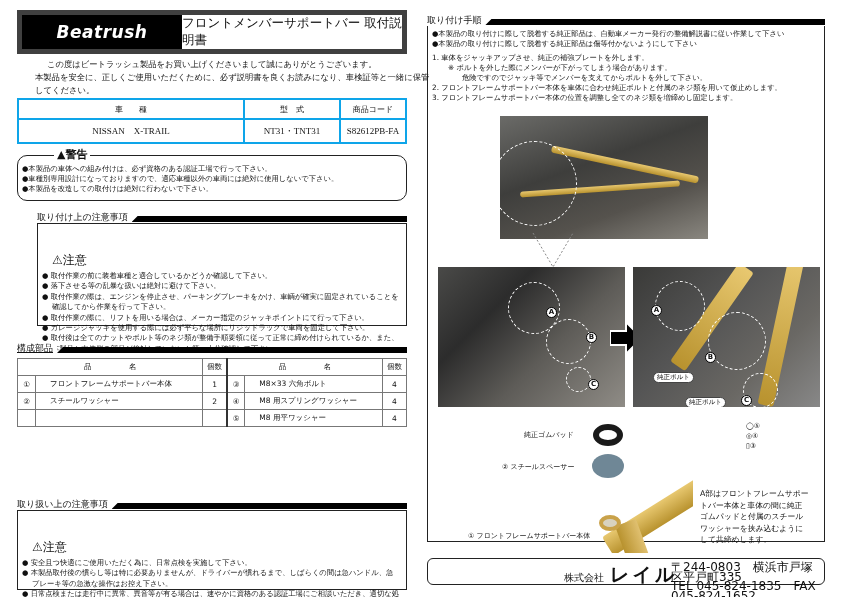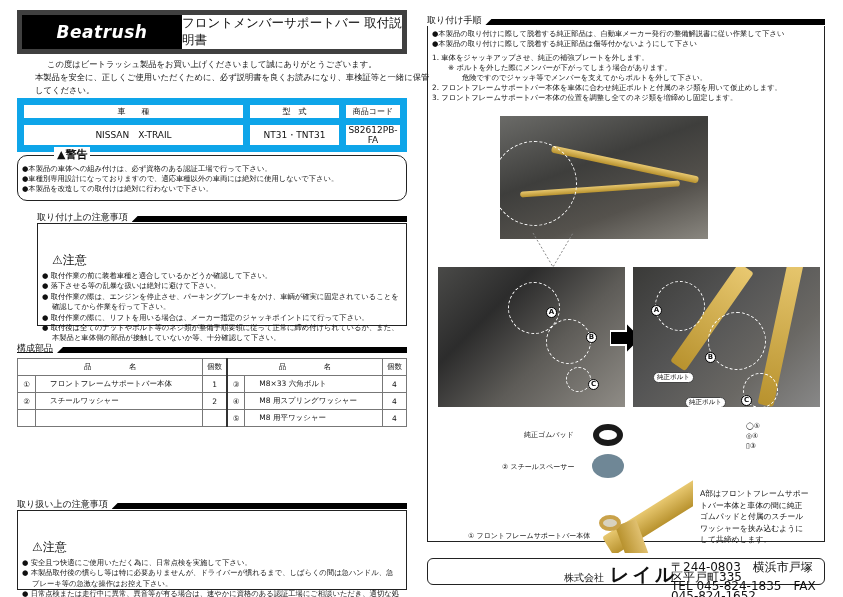--- a/index.html
+++ b/index.html
@@ -12,21 +12,21 @@
   .brand { width: 160px; background: #000; color: #fff; display: flex; align-items: center; justify-content: center;
     font-family: "DejaVu Sans", sans-serif; font-weight: bold; font-style: italic; font-size: 17px; letter-spacing: 0.5px; }
   .doc-title { flex: 1; display: flex; align-items: center; justify-content: center; font-size: 12.5px; }
 
   .intro { left: 17px; top: 58px; width: 400px; font-size: 8.3px; line-height: 13px; margin-left: 18px; }
   .intro p:first-child { text-indent: 12px; }
 
   
   table { border-collapse: collapse; }
   .vtable { left: 17px; top: 98px; width: 390px; border: 1px solid #222; font-size: 8px; }
-  .vtable td { border: 7px solid #0ea5e9; text-align: center; height: 20px; }
+  .vtable td { border: 2px solid #0ea5e9; text-align: center; height: 20px; font-family: Liberation Serif, serif; }
   .vtable tr:nth-child(2) td { height: 24px; font-size: 9px; }
 
   
   .warn { left: 17px; top: 155px; width: 390px; height: 46px; border: 1px solid #222; border-radius: 10px; }
   .warn-title { position: absolute; left: 36px; top: -9px; background: #fff; padding: 0 3px; font-size: 11px; font-weight: bold; }
   .warn-list { position: absolute; left: 4px; top: 8px; font-size: 7.3px; line-height: 10px; }
 
   
   .sec-head { height: 14px; display: flex; align-items: flex-end; }
   .sec-head .lbl { font-size: 9px; background: #fff; padding-right: 4px; white-space: nowrap; line-height: 12px; }
@@ -116,20 +116,21 @@
     <span class="lbl">取り付け上の注意事項</span>
     <span class="bar"></span>
   </div>
   <div class="caution-box" style="height:103px;">
     <div class="caution-title">⚠注意</div>
     <ul class="caution-list">
       <li>● 取付作業の前に装着車種と適合しているかどうか確認して下さい。</li>
       <li>● 落下させる等の乱暴な扱いは絶対に避けて下さい。</li>
       <li>● 取付作業の際は、エンジンを停止させ、パーキングブレーキをかけ、車輌が確実に固定されていることを確認してから作業を行って下さい。</li>
       <li>● 取付作業の際に、リフトを用いる場合は、メーカー指定のジャッキポイントにて行って下さい。</li>
+      <li>● ガレージジャッキを使用する際には必ず平らな場所にリジッドラックで車両を固定して下さい。</li>
       <li>● 取付後は全てのナットやボルト等のネジ類が整備手順要領に従って正常に締め付けられているか、また、本製品と車体側の部品が接触していないか等、十分確認して下さい。</li>
     </ul>
   </div>
 </div>
 
 <div class="abs" style="left:17px; top:340px; width:390px;">
   <div class="sec-head">
     <span class="lbl" style="text-decoration:underline;">構成部品</span>
     <span class="bar"></span>
   </div>

